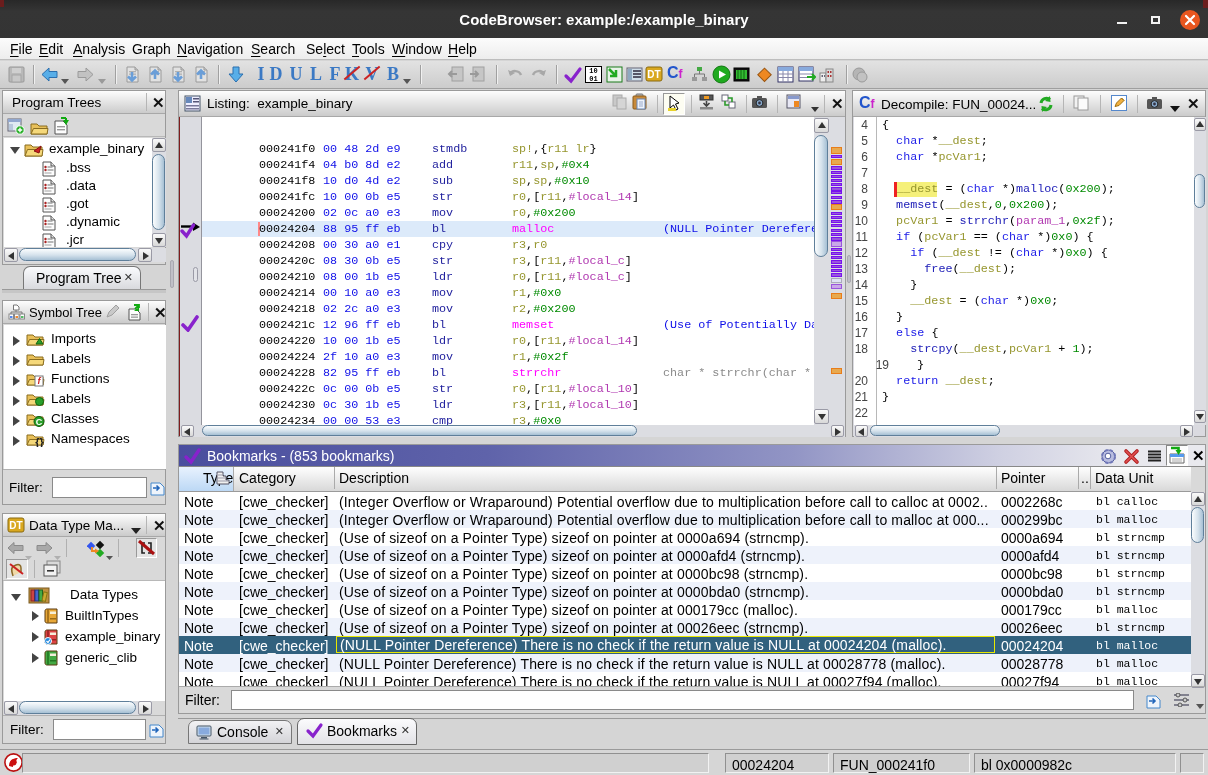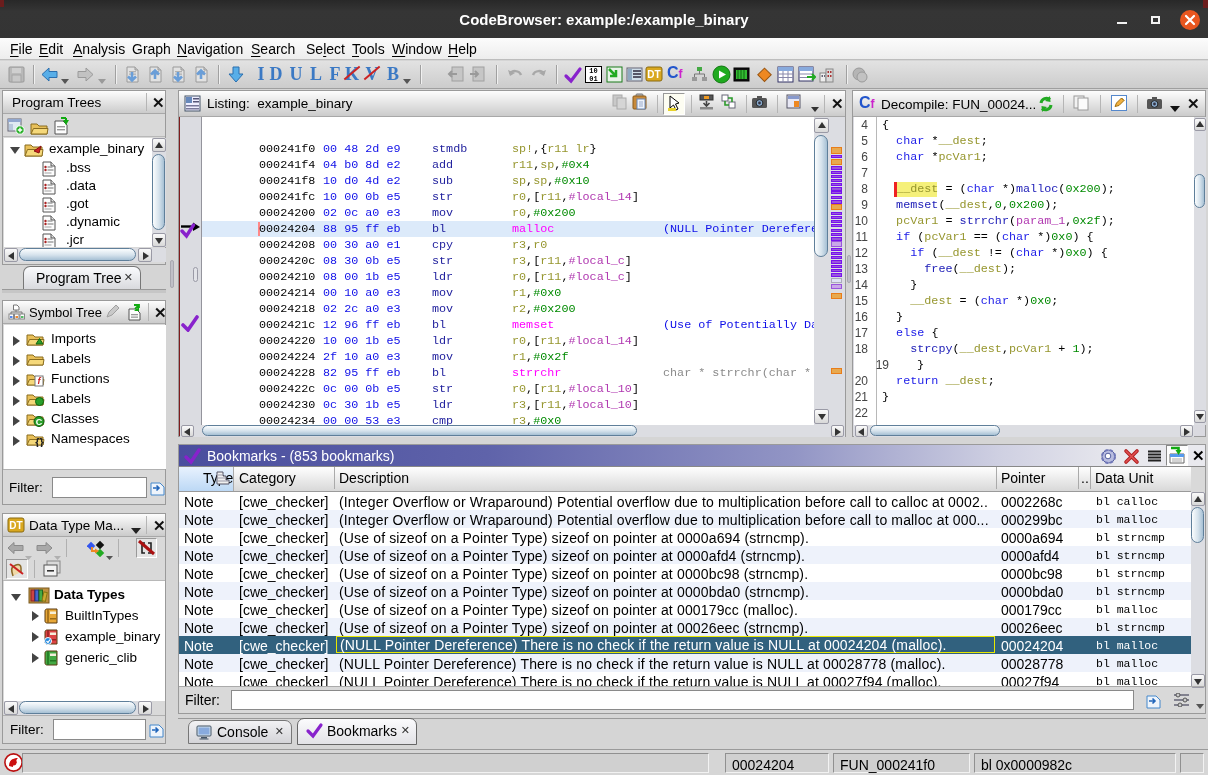--- a/index.html
+++ b/index.html
@@ -469,21 +469,21 @@
 </div>
 <div class="abs white" style="left:1px;top:67px;width:161px;height:120px;overflow:hidden;">
 <div class="exp" style="left:7px;top:13px;"></div>
 <div class="abs" style="left:24px;top:5px;"><svg width="22" height="18">
 <rect x="1" y="2" width="20" height="15" fill="#c09040" stroke="#7a5a20"></rect>
 <rect x="3" y="4" width="3.5" height="11" fill="#cc4444" stroke="#882222"></rect>
 <rect x="7" y="4" width="3.5" height="11" fill="#4466cc" stroke="#223388"></rect>
 <rect x="11" y="4" width="3.5" height="11" fill="#44aa44" stroke="#226622"></rect>
 <rect x="15" y="6" width="3.5" height="9" fill="#ccaa33" stroke="#887711" transform="rotate(12 16 10)"></rect>
         </svg></div>
-<div class="tree-t" style="left:50px;top:6px;font-weight:bold;">Data Types</div>
+<div class="tree-t" style="left:66px;top:6px;">Data Types</div>
 <div class="col" style="left:28px;top:30px;"></div>
 <div class="abs" style="left:40px;top:27px;"><svg width="15" height="16">
 <path d="M3 1 L13 1 L13 15 L3 15 C1.8 15 1 14.2 1 13 L1 3 C1 1.8 1.8 1 3 1 Z" fill="#e8a838" stroke="#5a3a10"></path>
 <path d="M4 1 L4 15" stroke="#9a6a18" stroke-width="1.6"></path>
 <rect x="6" y="3.5" width="6" height="2.5" fill="#f5efda"></rect>
           <rect x="6" y="10" width="6" height="1.5" fill="#9a6a18"></rect>
         </svg></div>
 <div class="tree-t" style="left:61px;top:27px;">BuiltInTypes</div>
 <div class="col" style="left:28px;top:51px;"></div>
 <div class="abs" style="left:40px;top:48px;"><svg width="15" height="16">

